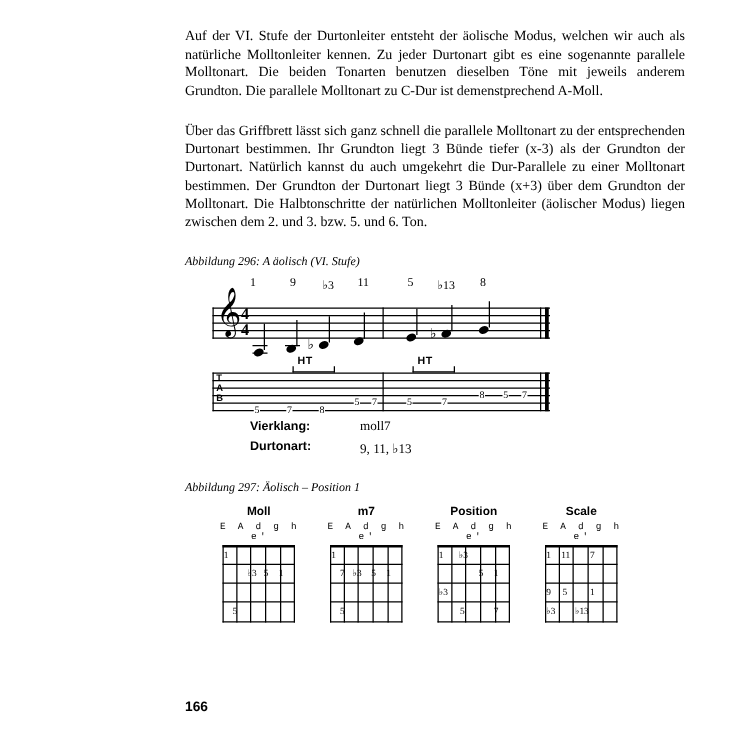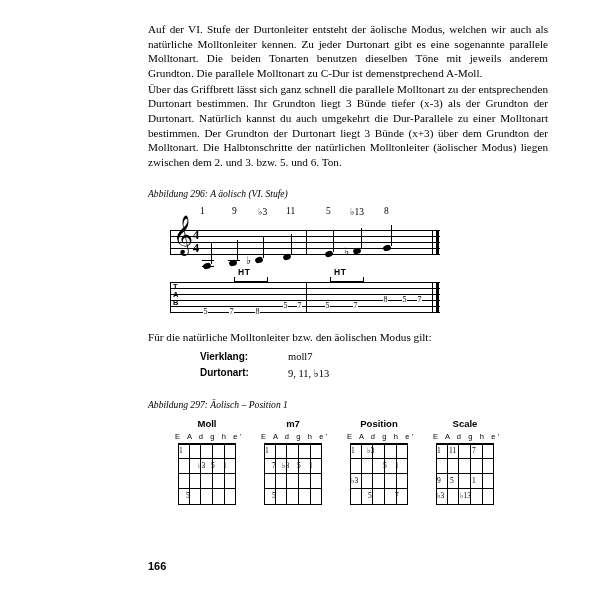--- a/index.html
+++ b/index.html
@@ -36,21 +36,21 @@
   }
   p.body-par {
     font-size: 11.2px;
     line-height: 1.31;
     margin: 0 0 0 0;
     text-align: justify;
     text-justify: inter-word;
     hyphens: manual;
   }
   p.body-par + p.body-par {
-    margin-top: 1px;
+    margin-top: 17px;
   }
   .caption {
     font-family: "Liberation Serif", serif;
     font-style: italic;
     font-size: 9.6px;
     margin: 18px 0 7px 0;
   }
   
   .notation-wrap {
     position: relative;
@@ -205,23 +205,23 @@
     width: 74px;
   }
   .chord-title {
     font-family: "Liberation Sans", sans-serif;
     font-weight: bold;
     font-size: 9.5px;
     text-align: center;
     margin-bottom: 3px;
   }
   .chord-strings {
-    font-family: Liberation Sans, sans-serif;
+    font-family: Liberation Mono, monospace;
     font-size: 7.5px;
-    text-align: right;
+    text-align: center;
     letter-spacing: 2.6px;
     margin-bottom: 2px;
     padding-left: 2px;
   }
   .grid {
     position: relative;
     width: 58px;
     height: 62px;
     margin: 0 auto;
   }
@@ -351,21 +351,20 @@
         <div class="tabnum" style="left:127px; top:82px;">7</div>
 
         <div class="tabnum" style="left:155px; top:82px;">5</div>
         <div class="tabnum" style="left:183px; top:82px;">7</div>
         <div class="tabnum" style="left:213px; top:76px;">8</div>
         <div class="tabnum" style="left:232px; top:76px;">5</div>
         <div class="tabnum" style="left:247px; top:76px;">7</div>
       </div>
     </div>
 
-    <p class="body-par" style="margin-top:16px">Für die natürliche Molltonleiter bzw. den äolischen Modus gilt:</p>
 
     <table class="deflist">
       <tbody>
       <tr>
         <td class="term">Vierklang:</td>
         <td class="val">moll7</td>
       </tr>
       <tr>
         <td class="term">Durtonart:</td>
         <td class="val">9, 11, ♭13</td>

